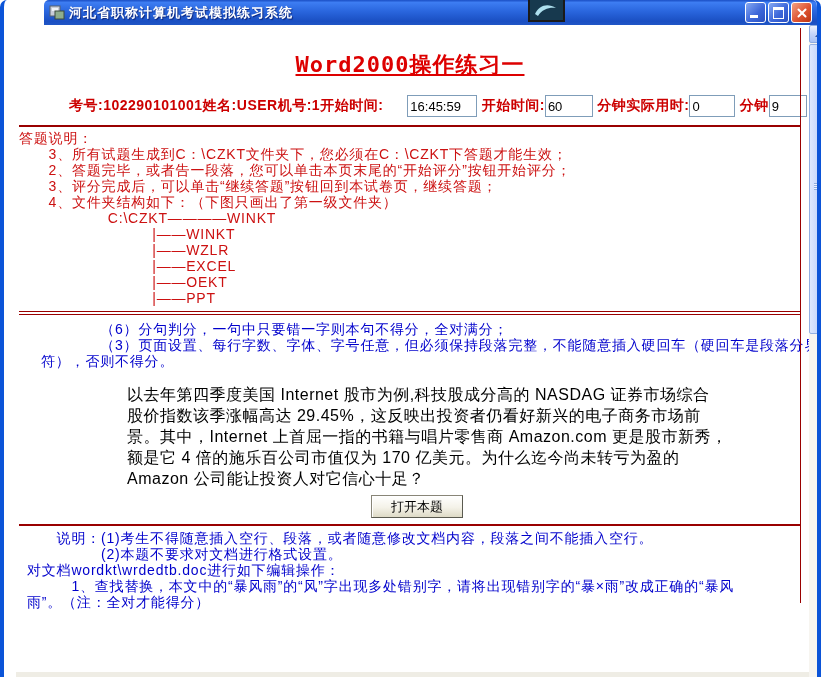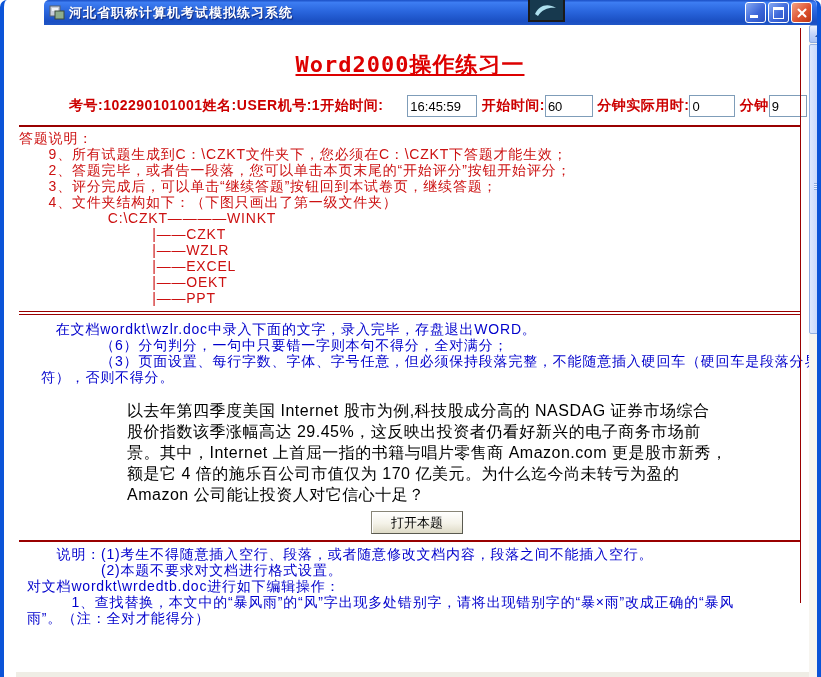--- a/index.html
+++ b/index.html
@@ -123,36 +123,35 @@
         <span>开始时间:</span><input class="in-std" type="text" value="60" style="">
         <span>分钟实际用时:</span><input class="in-actmin" type="text" value="0" style="">
         <span>分钟</span><input class="in-actsec" type="text" value="9" style="">
         <span>秒</span>
       </div>
 
       <div class="divider"></div>
 
       <div class="red-block">
         <div>答题说明：</div>
-        <div>　　9、所有试题生成到C：\CZKT文件夹下，您必须在C：\CZKT下答题才能生效；</div>
+        <div>　　3、所有试题生成到C：\CZKT文件夹下，您必须在C：\CZKT下答题才能生效；</div>
         <div>　　2、答题完毕，或者告一段落，您可以单击本页末尾的“开始评分”按钮开始评分；</div>
         <div>　　3、评分完成后，可以单击“继续答题”按钮回到本试卷页，继续答题；</div>
         <div>　　4、文件夹结构如下：（下图只画出了第一级文件夹）</div>
         <div>　　　　　　C:\CZKT————WINKT</div>
-        <div>　　　　　　　　　|——CZKT</div>
+        <div>　　　　　　　　　|——WINKT</div>
         <div>　　　　　　　　　|——WZLR</div>
         <div>　　　　　　　　　|——EXCEL</div>
         <div>　　　　　　　　　|——OEKT</div>
         <div>　　　　　　　　　|——PPT</div>
       </div>
 
       <div class="divider-double"></div>
 
       <div class="blue-block task1">
-        <div>　在文档wordkt\wzlr.doc中录入下面的文字，录入完毕，存盘退出WORD。</div>
         <div>　　　　（6）分句判分，一句中只要错一字则本句不得分，全对满分；</div>
         <div>　　　　（3）页面设置、每行字数、字体、字号任意，但必须保持段落完整，不能随意插入硬回车（硬回车是段落分界</div>
         <div>符），否则不得分。</div>
       </div>
 
       <div class="passage">
         <div>以去年第四季度美国 Internet 股市为例,科技股成分高的 NASDAG 证券市场综合</div>
         <div>股价指数该季涨幅高达 29.45%，这反映出投资者仍看好新兴的电子商务市场前</div>
         <div>景。其中，Internet 上首屈一指的书籍与唱片零售商 Amazon.com 更是股市新秀，</div>
         <div>额是它 4 倍的施乐百公司市值仅为 170 亿美元。为什么迄今尚未转亏为盈的</div>

